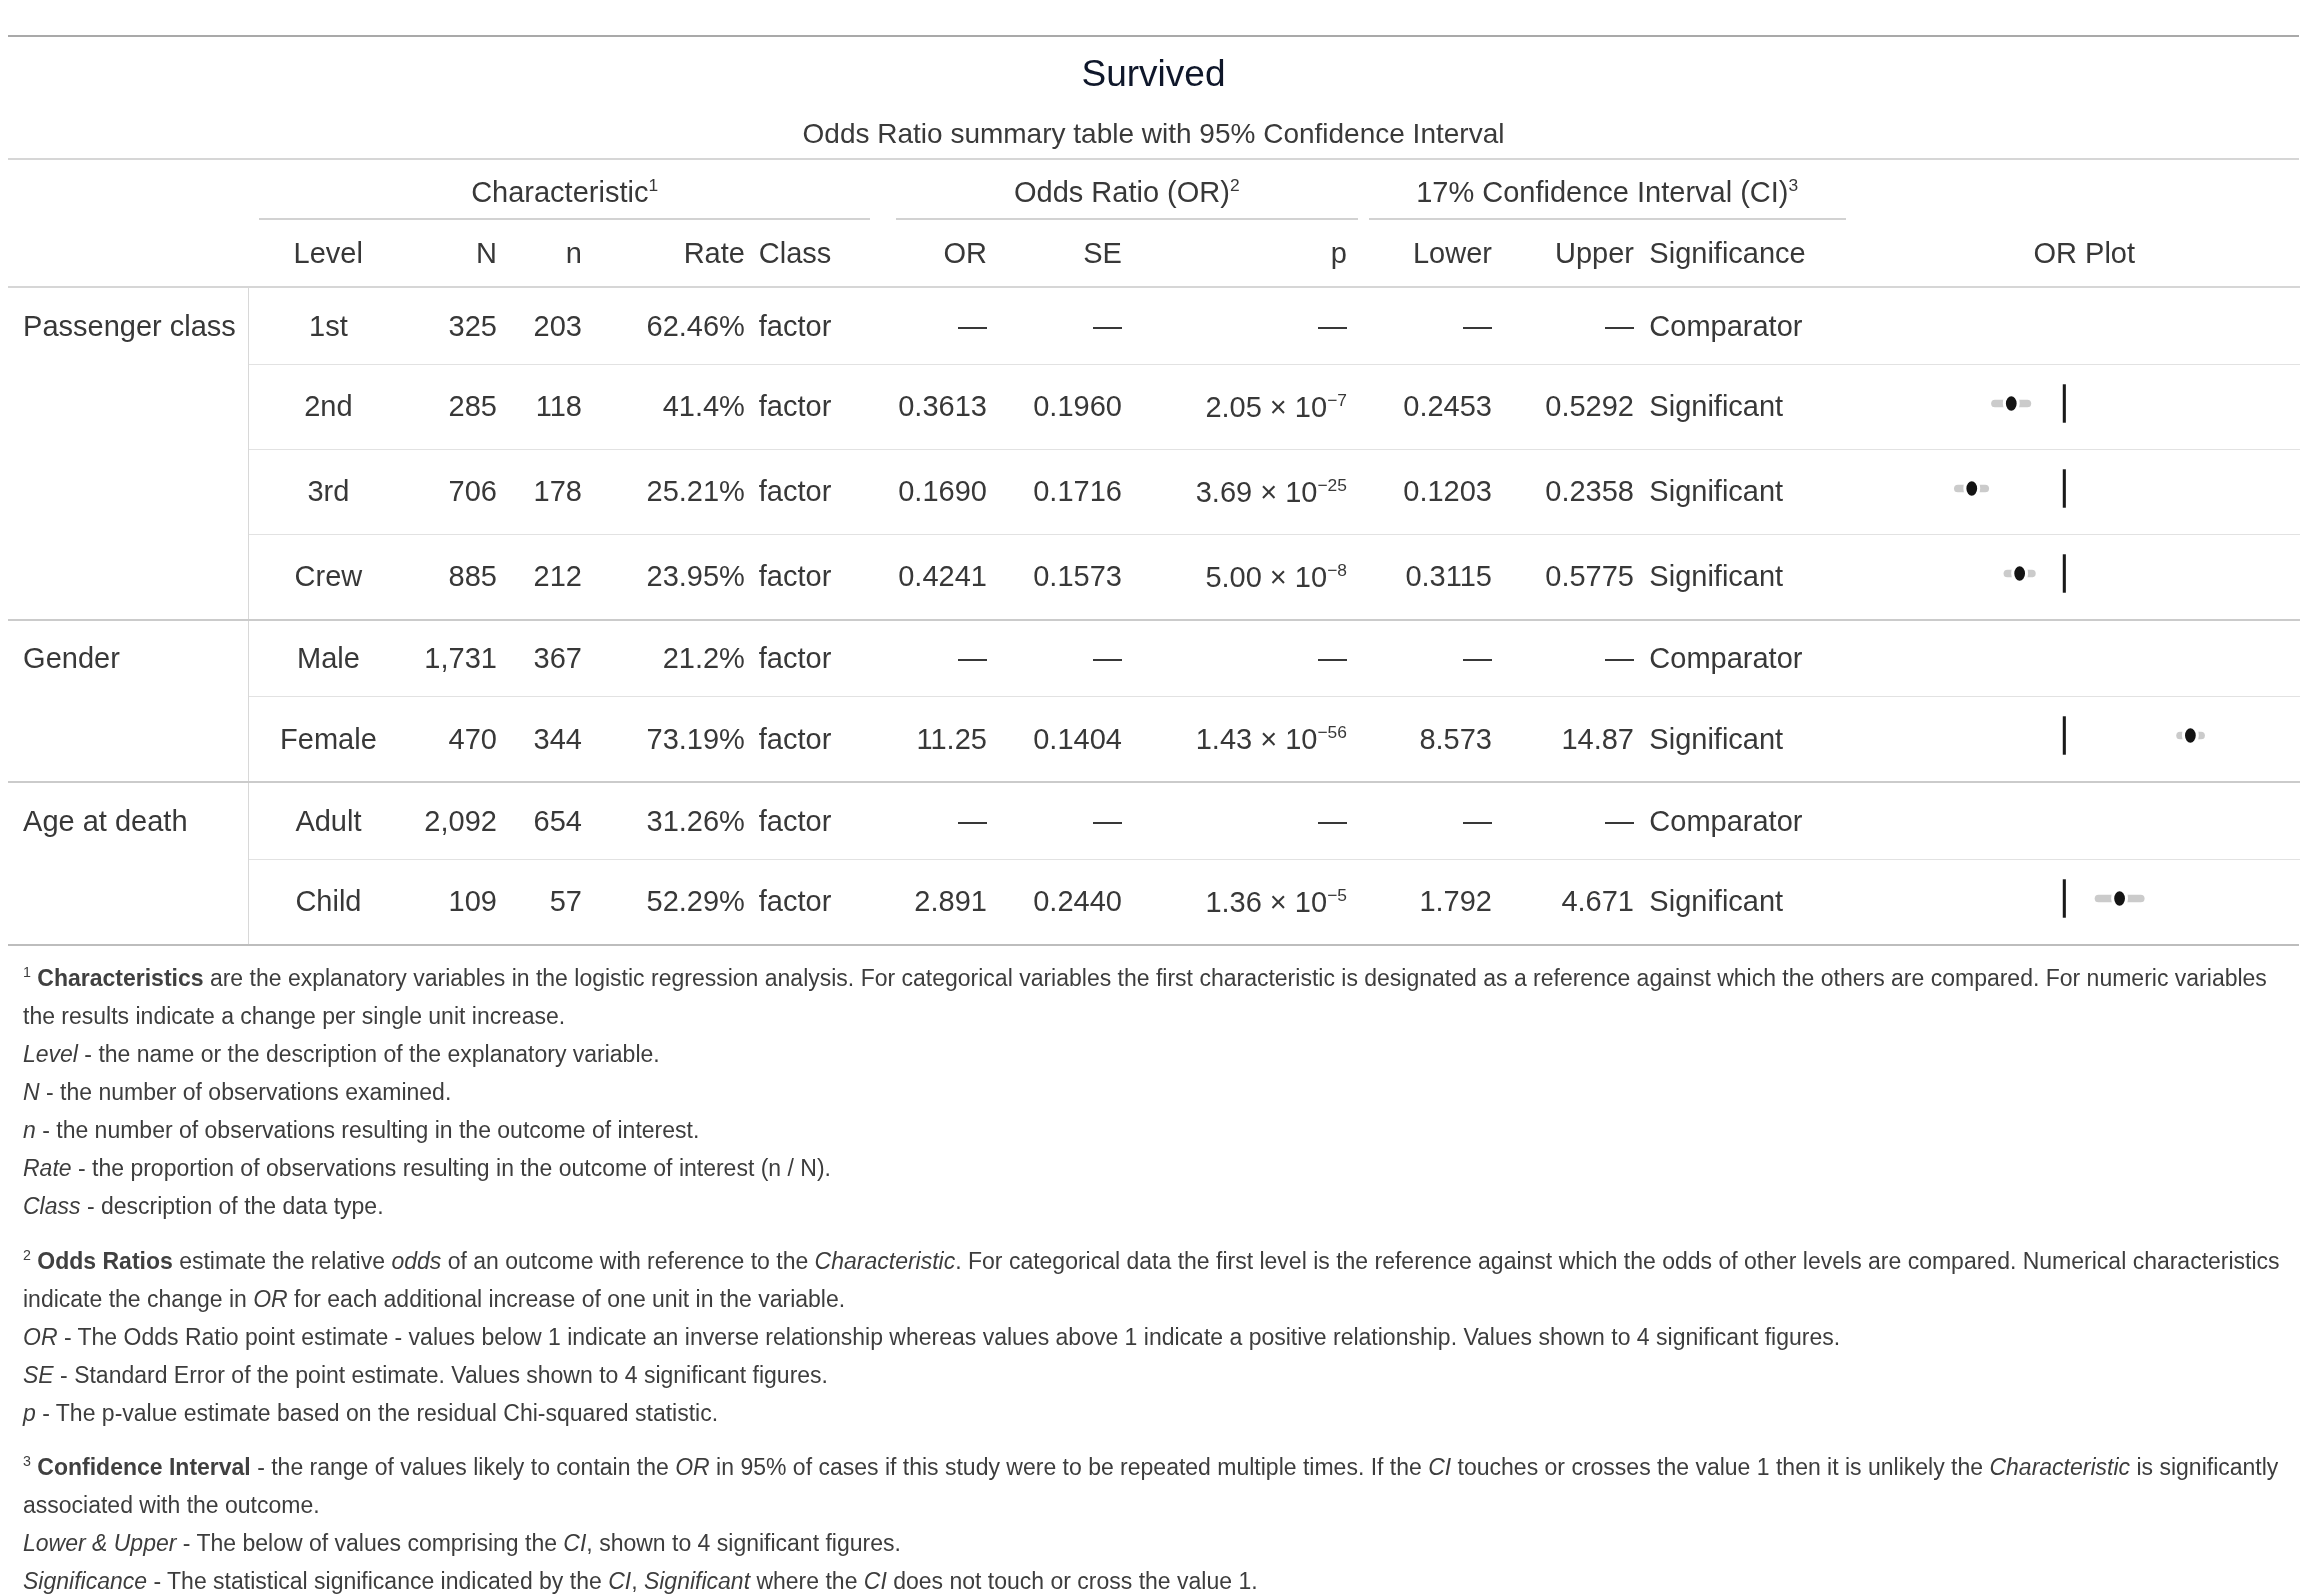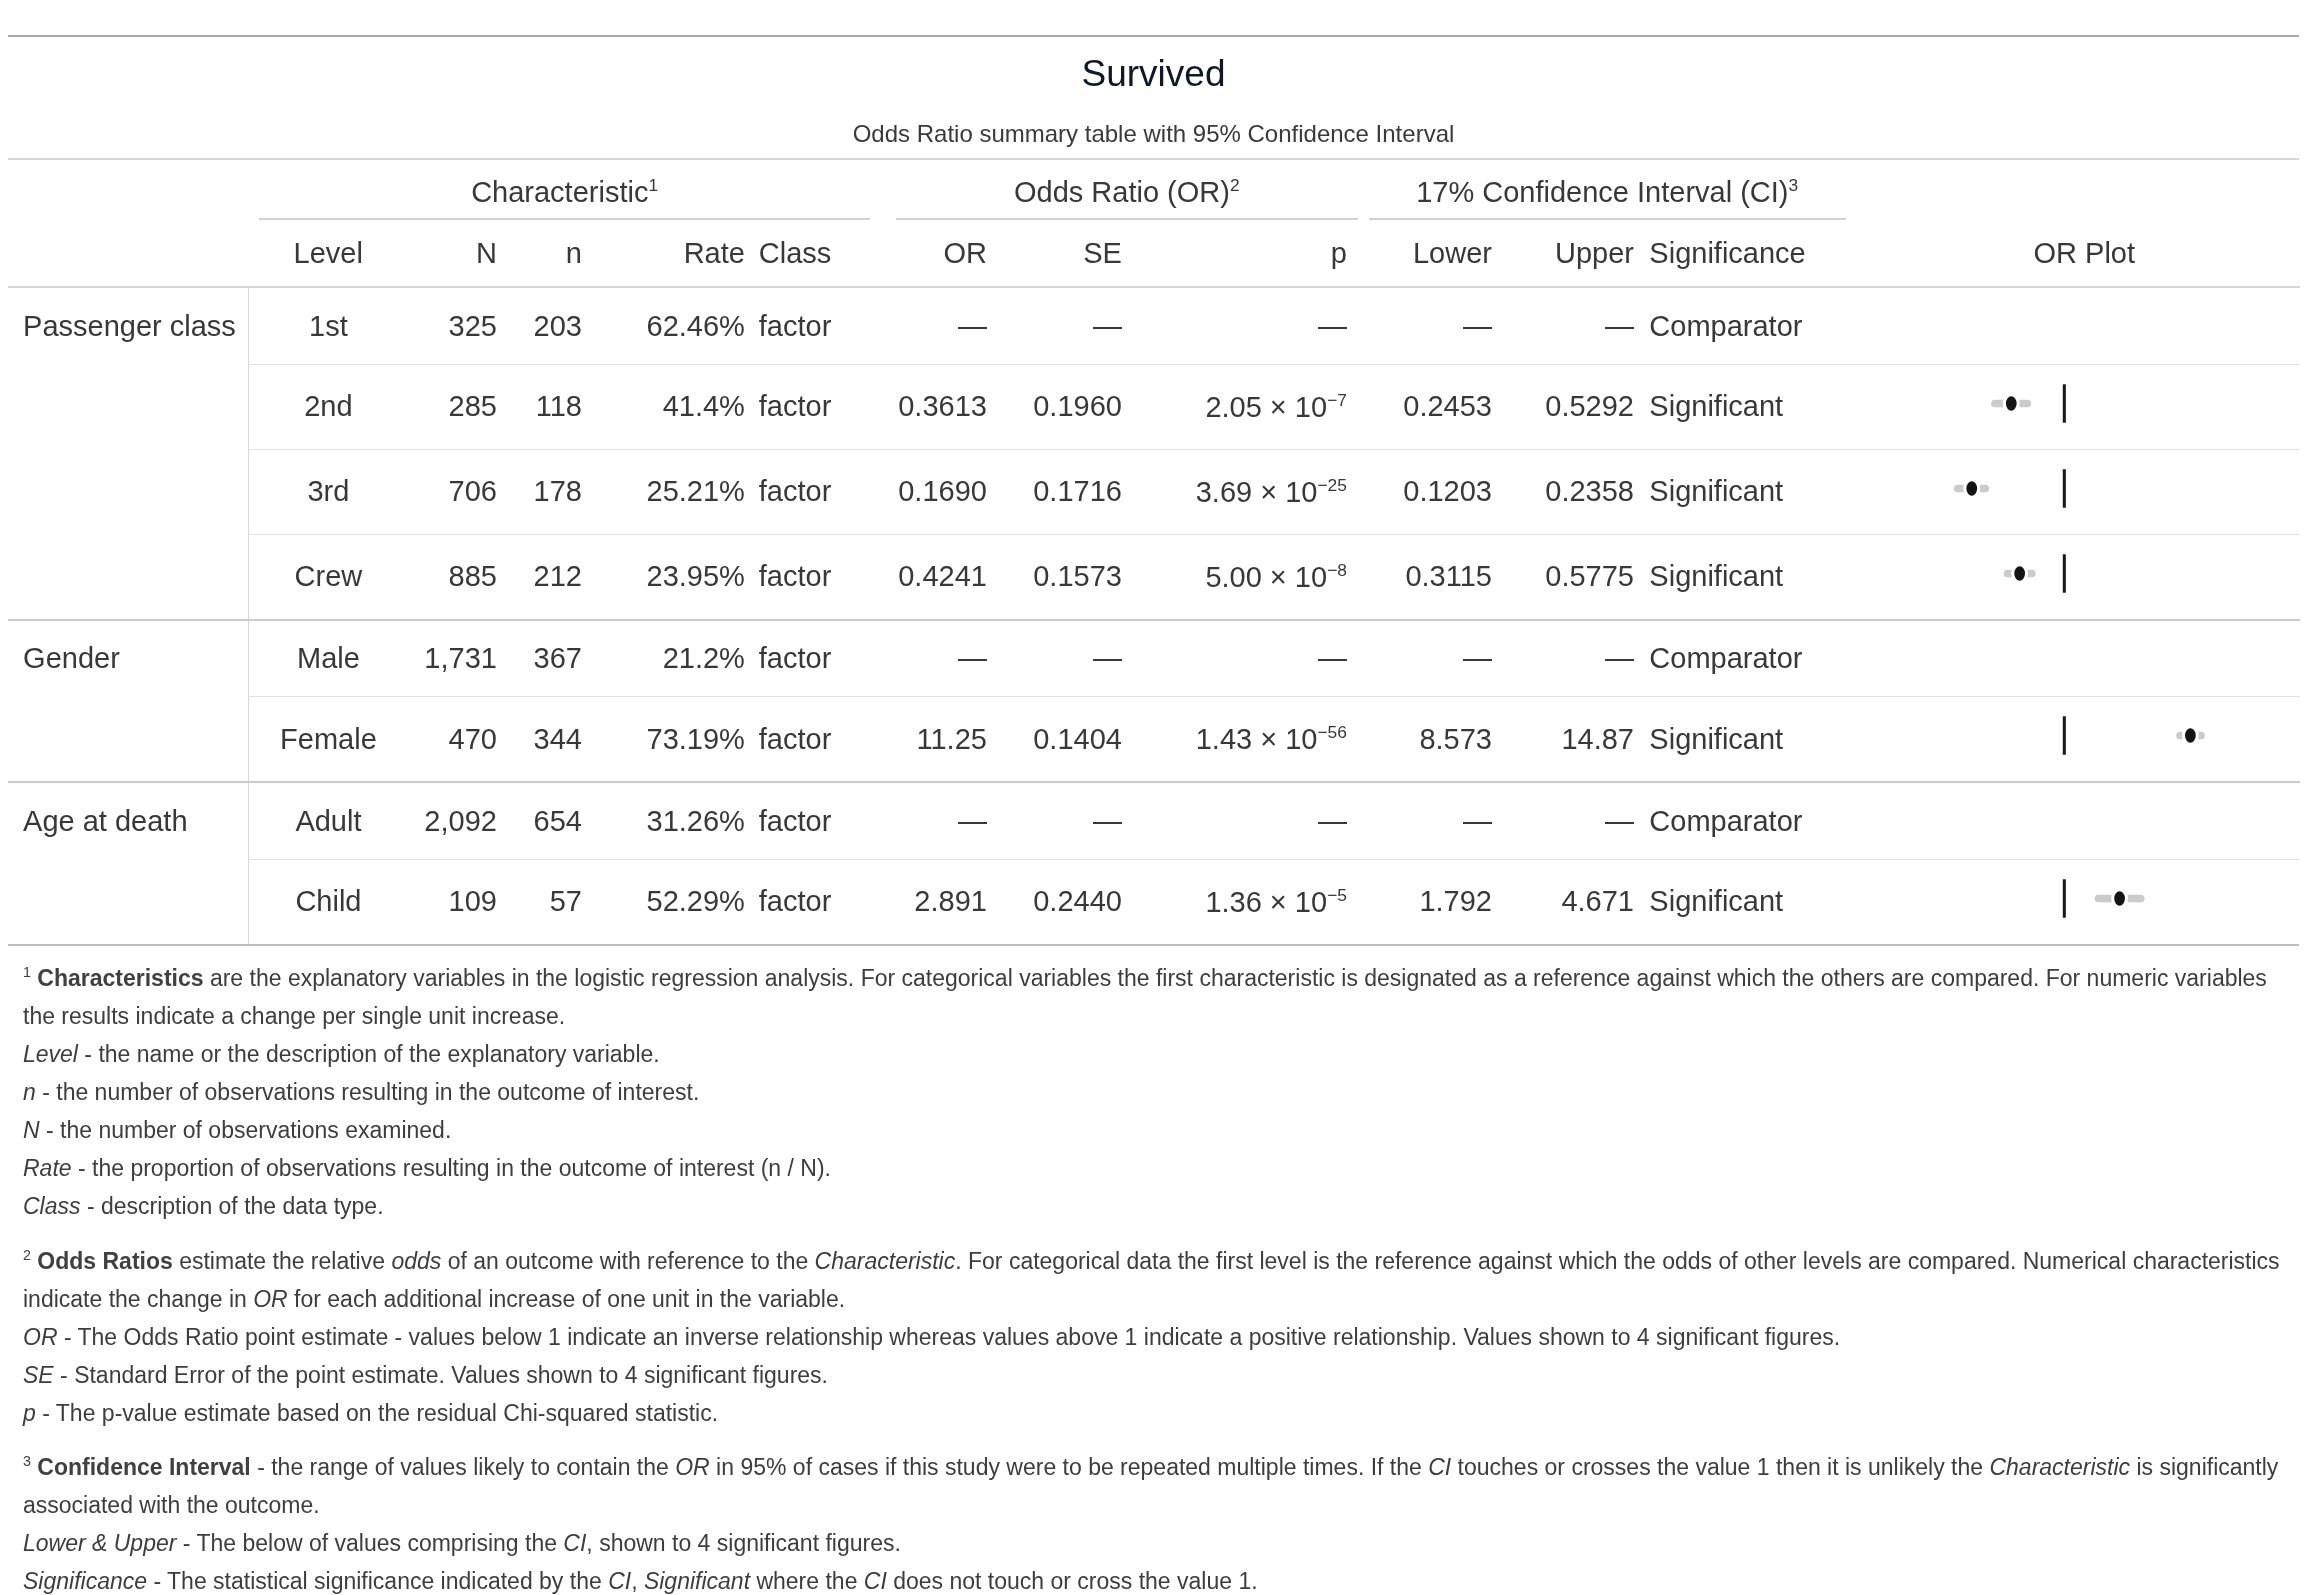--- a/index.html
+++ b/index.html
@@ -2,21 +2,21 @@
 <html style="font-size:12.3px"><head>
 <meta charset="utf-8">
 <style>
   html,body{margin:0;padding:0;}
   body{
     width:2307px;height:1596px;background:#ffffff;overflow:hidden;
     font-family:"Liberation Sans",sans-serif;color:#383838;
   }
   .top-rule{height:2.3px;background:#a9a9a9;margin:35px 7.7px 0 7.7px;}
   .title{margin-top:14px;font-size:37px;line-height:45px;text-align:center;color:#0f172a;}
-  .subtitle{margin-top:21.5px;font-size:24px;line-height:31px;text-align:center;color:#3a3a3a;}
+  .subtitle{margin-top:21.5px;font-size:28px;line-height:31px;text-align:center;color:#3a3a3a;}
   .head-rule{height:2.3px;background:#d6d6d6;margin:9.2px 7.7px 0 7.7px;}
   .table-wrap{margin:0 7.7px;border-bottom:2.3px solid #bdbdbd;}
   table{border-collapse:collapse;table-layout:fixed;width:2292px;}
   th,td{font-size:29px;font-weight:normal;padding:0;}
   thead tr.gh-row th{height:60px;vertical-align:bottom;}
   thead tr.ch-row th{height:66px;vertical-align:middle;border-bottom:2.3px solid #d6d6d6;}
   .ghwrap{border-bottom:2.3px solid #d2d2d2;padding-bottom:9.2px;text-align:center;}
   .ghwrap.gch{margin:0 23px 0 10.8px;}
   .ghwrap.gor{margin:0 0 0 3.1px;}
   .ghwrap.gci{margin:0 0 0 10.8px;}
@@ -236,22 +236,22 @@
             </svg></td>
         </tr>
       </tbody>
 </table>
 </div>
 
 <div class="footnotes">
     <div class="fn-block">
       <p class="fn-line"><sup>1</sup><span> </span><span class="fn-b">Characteristics</span><span> are the explanatory variables in the logistic regression analysis. For categorical variables the first characteristic is designated as a reference against which the others are compared. For numeric variables the results indicate a change per single unit increase.</span></p>
       <p class="fn-line"><span class="fn-i">Level</span><span> - the name or the description of the explanatory variable.</span></p>
+      <p class="fn-line"><span class="fn-i">N</span><span> - the number of observations examined.</span></p>
       <p class="fn-line"><span class="fn-i">n</span><span> - the number of observations resulting in the outcome of interest.</span></p>
-      <p class="fn-line"><span class="fn-i">N</span><span> - the number of observations examined.</span></p>
       <p class="fn-line"><span class="fn-i">Rate</span><span> - the proportion of observations resulting in the outcome of interest (n / N).</span></p>
       <p class="fn-line"><span class="fn-i">Class</span><span> - description of the data type.</span></p>
     </div>
     <div class="fn-block">
       <p class="fn-line"><sup>2</sup><span> </span><span class="fn-b">Odds Ratios</span><span> estimate the relative </span><span class="fn-i">odds</span><span> of an outcome with reference to the </span><span class="fn-i">Characteristic</span><span>. For categorical data the first level is the reference against which the odds of other levels are compared. Numerical characteristics indicate the change in </span><span class="fn-i">OR</span><span> for each additional increase of one unit in the variable.</span></p>
       <p class="fn-line"><span class="fn-i">OR</span><span> - The Odds Ratio point estimate - values below 1 indicate an inverse relationship whereas values above 1 indicate a positive relationship. Values shown to 4 significant figures.</span></p>
       <p class="fn-line"><span class="fn-i">SE</span><span> - Standard Error of the point estimate. Values shown to 4 significant figures.</span></p>
       <p class="fn-line"><span class="fn-i">p</span><span> - The p-value estimate based on the residual Chi-squared statistic.</span></p>
     </div>
     <div class="fn-block">

